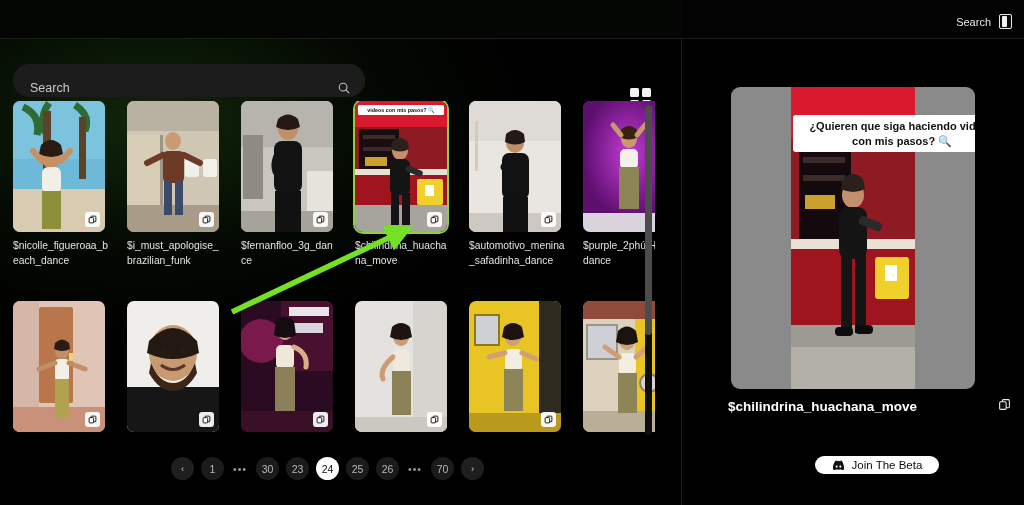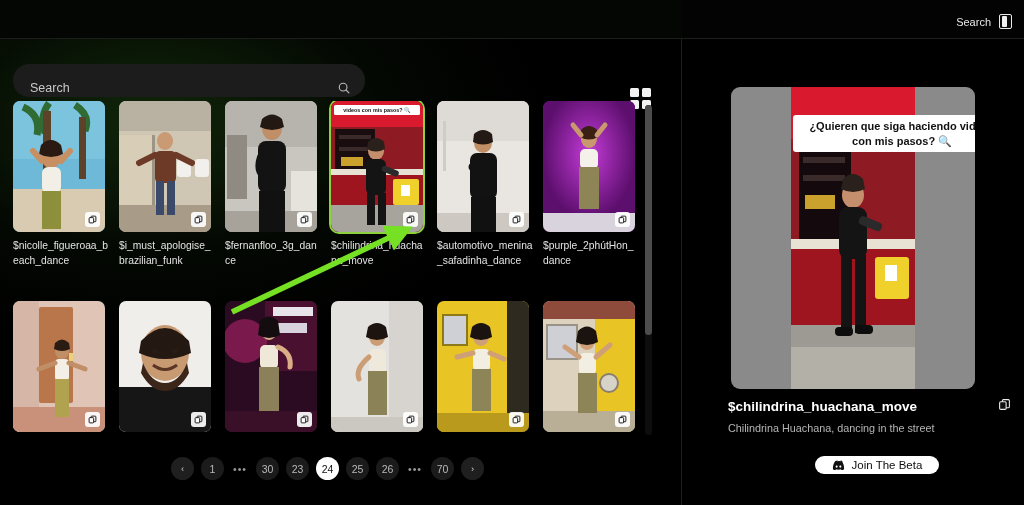--- a/index.html
+++ b/index.html
@@ -68,21 +68,21 @@
     gap: 2.5px;
   }
   .grid-toggle i { background: #f2f2f2; border-radius: 1.5px; display:block; }
 
   
   .cards-scroll {
     position: absolute; left: 0; top: 62px; width: 655px; height: 340px;
     overflow: hidden;
   }
   .card-row {
-    position: absolute; left: 0; display: flex; gap: 0px;
+    position: absolute; left: 0; display: flex; gap: 8px;
   }
   .card {
     position: relative;
     width: 106px;
     margin-right: 0px;
     flex: none;
   }
   .thumb {
     position: relative;
     width: 92px; height: 131px;
@@ -594,21 +594,20 @@
 
     <div class="detail-title">$chilindrina_huachana_move</div>
 
     <div class="detail-copy">
       <svg viewBox="0 0 24 24" fill="none">
         <rect x="8" y="3" width="13" height="15" rx="2" stroke="#ececec" stroke-width="2"></rect>
         <rect x="3" y="7" width="12" height="14" rx="2" fill="#111" stroke="#ececec" stroke-width="2"></rect>
       </svg>
     </div>
 
-    <div class="detail-desc">Chilindrina Huachana, dancing in the street</div>
 
     <button class="beta-btn">
       <svg viewBox="0 0 24 18">
         <path d="M20.3 2.2A17 17 0 0 0 16 .9l-.3.5a15 15 0 0 1 3.8 1.8 14 14 0 0 0-13 0A15 15 0 0 1 10.3 1.4L10 .9A17 17 0 0 0 5.7 2.2C2.3 7.2 1.4 12 1.8 16.8a17 17 0 0 0 5.2 2.6l1.1-1.7a11 11 0 0 1-1.8-.9l.4-.3a12 12 0 0 0 10.6 0l.4.3a11 11 0 0 1-1.8.9l1.1 1.7a17 17 0 0 0 5.2-2.6c.5-5.6-.9-10.4-3.9-14.6zM8.6 13.9c-1 0-1.9-.9-1.9-2.1s.8-2.1 1.9-2.1 1.9 1 1.9 2.1-.8 2.1-1.9 2.1zm6.8 0c-1 0-1.9-.9-1.9-2.1s.8-2.1 1.9-2.1 1.9 1 1.9 2.1-.8 2.1-1.9 2.1z" fill="#111"></path>
       </svg>
       <span>Join The Beta</span>
     </button>
   </div>
 
   <svg class="arrow-anno">

